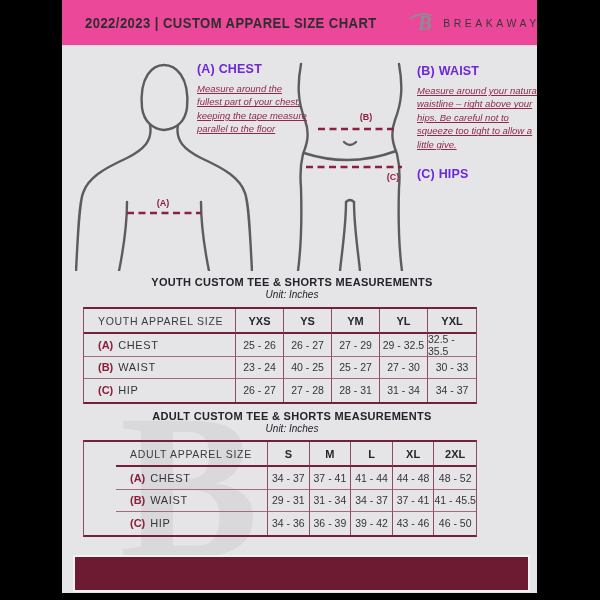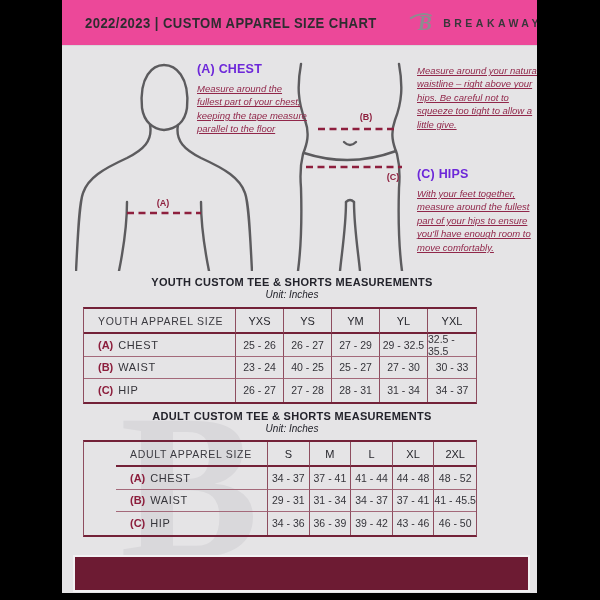--- a/index.html
+++ b/index.html
@@ -7,21 +7,21 @@
   .screen{position:absolute;inset:0;background:#000;}
   .flyer{position:absolute;left:62px;top:0;width:475px;height:593px;background:#e5e4e6;overflow:hidden;}
 
   
   .header-band{position:absolute;left:0;top:0;width:100%;height:46px;background:#ec4899;
     border-bottom:1px solid #d7d6d9;display:flex;align-items:center;justify-content:space-between;
     padding:0 23px;box-sizing:border-box;z-index:3;}
   .header-title{font-weight:bold;font-size:14.5px;letter-spacing:0.5px;color:#2e2d30;
     transform:scaleX(0.9);transform-origin:left center;white-space:nowrap;}
   .brand{display:flex;align-items:center;gap:6px;}
-  .brand-name{font-weight:bold;font-size:10.5px;letter-spacing:3.5px;color:#38373a;}
+  .brand-name{font-weight:normal;font-size:10.5px;letter-spacing:3.5px;color:#38373a;}
 
   
   .instr{position:absolute;z-index:2;}
   .instr h3{margin:0 0 6px 0;font-size:12.5px;font-weight:bold;color:#6d28d9;letter-spacing:0.2px;}
   .instr p{margin:0;font-size:9.5px;font-style:italic;color:#91274a;line-height:1.42;text-decoration:underline;}
   .instr-a{left:135px;top:62px;width:112px;}
   .instr-b{left:355px;top:64px;width:124px;}
   .instr-c{left:355px;top:167px;width:124px;}
 
   
@@ -51,21 +51,21 @@
     border-top:2px solid #732138;border-bottom:2px solid #732138;
     border-left:1.5px solid #8e4d5f;border-right:1.5px solid #8e4d5f;
     box-sizing:border-box;z-index:1;}
   .youth-table{top:307px;} .adult-table{top:440px;padding-left:32px;}
   .st-row{display:contents;}
   .st-cell{border-right:1.5px solid #8e4d5f;border-bottom:1px solid #a4697a;
     display:flex;align-items:center;justify-content:center;
     font-size:10.5px;color:#35343a;background:transparent;}
   .st-cell.last-col{border-right:none;}
   .st-row.last .st-cell{border-bottom:none;}
-  .st-row.head .st-cell{border-bottom:2px solid #732138;font-weight:normal;font-size:11px;color:#26262c;}
+  .st-row.head .st-cell{border-bottom:2px solid #732138;font-weight:bold;font-size:11px;color:#26262c;}
   .st-cell.label{justify-content:flex-start;padding-left:14px;}
   .st-row.head .st-cell.label{font-weight:normal;font-size:10.5px;letter-spacing:0.7px;color:#3b3a40;}
   .row-key{color:#8c1e3c;font-weight:bold;margin-right:5px;font-size:11px;}
   .row-name{letter-spacing:0.6px;font-size:11px;}
 
   
   .footer{position:absolute;left:11px;top:555px;width:457px;height:37px;background:#6d1b33;
     border:2px solid #f2f1f3;box-sizing:border-box;z-index:2;}
 </style>
 </head>
@@ -109,25 +109,25 @@
       <text class="dash-label" x="86" y="64">(B)</text>
       <line class="dash-line" x1="26" y1="111" x2="122" y2="111"></line>
       <text class="dash-label" x="113" y="124">(C)</text>
     </svg>
 
     <div class="instr instr-a">
       <h3>(A) CHEST</h3>
       <p>Measure around the fullest part of your chest, keeping the tape measure parallel to the floor</p>
     </div>
     <div class="instr instr-b">
+      <h3>(B) WAIST</h3>
       <p>Measure around your natural waistline – right above your hips. Be careful not to squeeze too tight to allow a little give.</p>
     </div>
     <div class="instr instr-c">
       <h3>(C) HIPS</h3>
-      <p>With your feet together, measure around the fullest part of your hips to ensure you'll have enough room to move comfortably.</p>
     </div>
 
     <div class="sec-title youth-title">YOUTH CUSTOM TEE &amp; SHORTS MEASUREMENTS</div>
     <div class="sec-unit youth-unit">Unit: Inches</div>
     <div class="size-table youth-table">
       <div class="st-row head">
         <div class="st-cell label">YOUTH APPAREL SIZE</div>
         <div class="st-cell">YXS</div>
         <div class="st-cell">YS</div>
         <div class="st-cell">YM</div>

